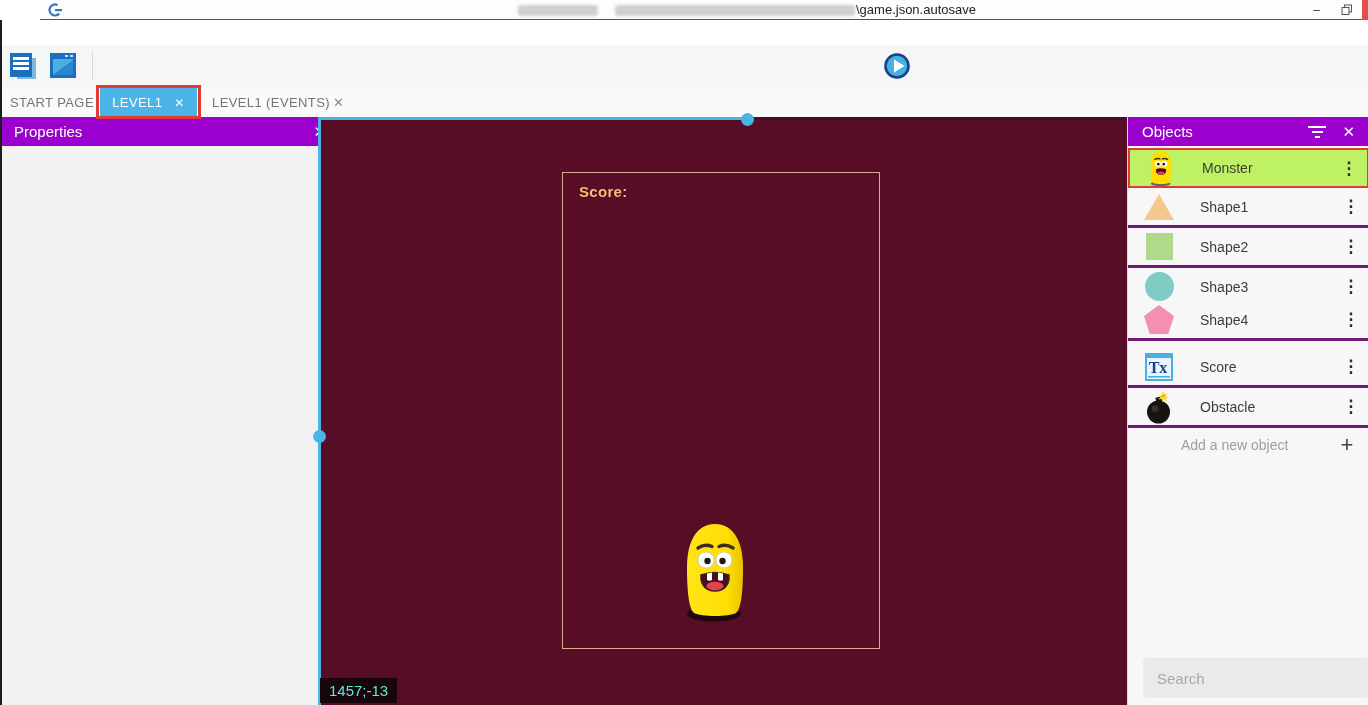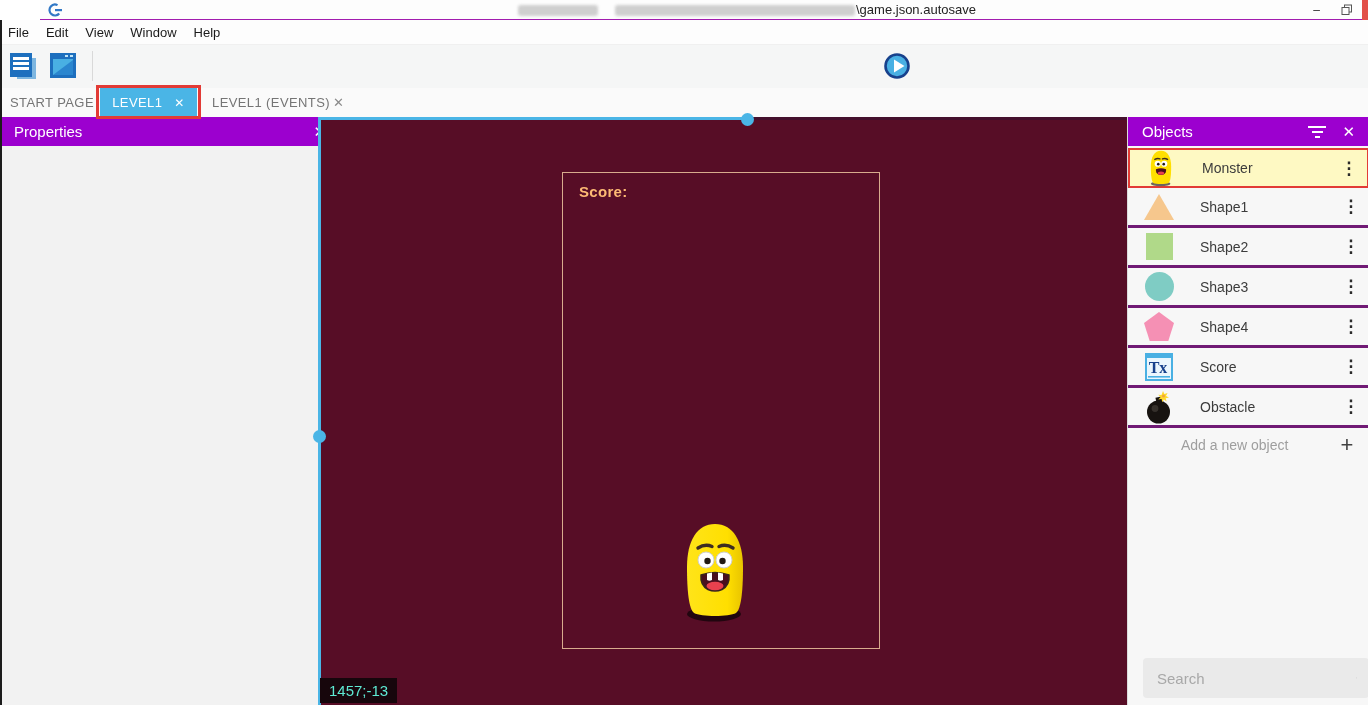--- a/index.html
+++ b/index.html
@@ -59,21 +59,21 @@
   .monster { position:absolute; left:364px; top:405px; width:66px; height:102px; }
   .coord-chip { position:absolute; left:2px; top:561px; height:25px; background:#17060c; color:#5eead4; font-size:15px; line-height:25px; padding:0 9px; }
 
   
   .objects-panel { position:absolute; left:1127px; top:117px; width:241px; height:588px; background:#f7f7f7; border-left:1px solid #dcdcdc; }
   .objects-panel .panel-header { width:241px; }
   .filter-icon { display:flex; flex-direction:column; align-items:center; gap:3px; margin-right:16px; cursor:pointer; }
   .filter-icon i { display:block; height:2px; background:#fff; }
   .filter-icon i:nth-child(1){ width:18px; } .filter-icon i:nth-child(2){ width:11px; } .filter-icon i:nth-child(3){ width:5px; }
   .obj-row { position:absolute; left:0; width:241px; height:40px; display:flex; align-items:center; border-bottom:3px solid #701a75; background:#f7f7f7; }
-  .obj-row.selected { background:#fef9c3; border:2px solid #e23b36; }
+  .obj-row.selected { background:#bef264; border:2px solid #e23b36; }
   .thumb-box { width:34px; margin-left:14px; display:flex; align-items:center; justify-content:center; }
   .obj-label { flex:1; margin-left:24px; font-size:14px; color:#3c3c3c; }
   .kebab { width:36px; text-align:center; font-size:17px; font-weight:bold; color:#2a2a2a; cursor:pointer; }
   .tri { width:0; height:0; border-left:15px solid transparent; border-right:15px solid transparent; border-bottom:26px solid #f6c78d; }
   .sq { width:27px; height:27px; background:#b0d989; }
   .circ { width:29px; height:29px; border-radius:50%; background:#7fccc4; }
   .pent { width:30px; height:29px; background:#f590b4; clip-path:polygon(50% 0%, 100% 38%, 81% 100%, 19% 100%, 0% 38%); }
   .add-row { position:absolute; left:0; top:311px; width:241px; height:34px; display:flex; align-items:center; }
   .add-label { flex:1; margin-left:53px; font-size:14px; color:#9e9e9e; }
   .add-plus { width:44px; text-align:center; font-size:22px; color:#424242; cursor:pointer; }
@@ -100,27 +100,20 @@
     <div class="win-btn btn-min">–</div>
     <div class="win-btn btn-restore">
       <svg width="12" height="12" viewBox="0 0 12 12">
         <rect x="3.5" y="1" width="7" height="7" fill="#fdfdfd" stroke="#555"></rect>
         <rect x="1" y="3.5" width="7" height="7" fill="#fdfdfd" stroke="#555"></rect>
       </svg>
     </div>
     <div class="win-btn btn-close">✕</div>
   </div>
 
-  <div class="menubar">
-    <span class="menu-item">File</span>
-    <span class="menu-item">Edit</span>
-    <span class="menu-item">View</span>
-    <span class="menu-item">Window</span>
-    <span class="menu-item">Help</span>
-  </div>
 
   <div class="toolbar">
     <div class="tb-left">
       <svg class="tbi-big" viewBox="0 0 30 30">
         <rect x="9" y="7" width="19" height="21" fill="#7db6e0"></rect>
         <rect x="2" y="2" width="22" height="24" fill="#1d6fbe"></rect>
         <rect x="5" y="6" width="16" height="3" fill="#fff"></rect>
         <rect x="5" y="11" width="16" height="3" fill="#fff"></rect>
         <rect x="5" y="16" width="16" height="3" fill="#fff"></rect>
       </svg>
@@ -320,21 +313,21 @@
     </div>
 
     <div class="obj-row" style="top:151px;">
       <span class="thumb-box">
           <span class="circ"></span>
         </span>
       <span class="obj-label">Shape3</span>
       <span class="kebab">⋮</span>
     </div>
 
-    <div class="obj-row" style="top:191px;">
+    <div class="obj-row" style="top:184px;">
       <span class="thumb-box">
           <span class="pent"></span>
         </span>
       <span class="obj-label">Shape4</span>
       <span class="kebab">⋮</span>
     </div>
 
     <div class="obj-row" style="top:231px;">
       <span class="thumb-box">
         <svg width="28" height="28" viewBox="0 0 28 28">

